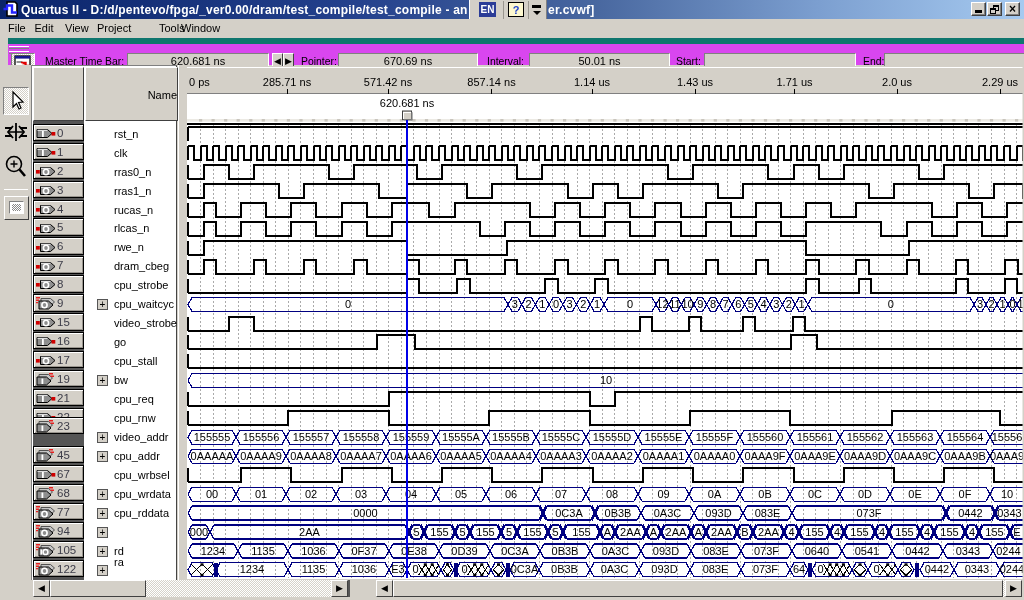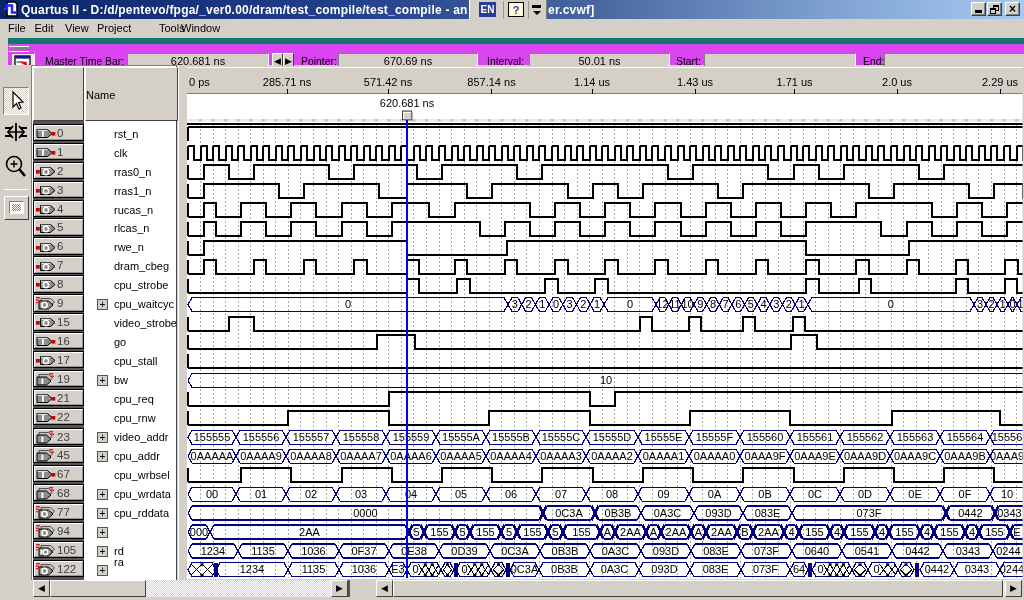--- a/index.html
+++ b/index.html
@@ -19,21 +19,21 @@
 #menu span{position:absolute;top:3px}
 
 #tbar{position:absolute;left:8px;top:38px;width:1024px;height:27px;background:#d946ef;border-top:6px solid #0f766e;font-size:11px}
 .field{position:absolute;top:9px;height:17px;background:#d4d0c8;border:1px solid #808080;border-bottom-color:#fff;border-right-color:#fff;text-align:center;line-height:15px}
 .tlabel{position:absolute;top:12px;font-size:10.4px}
 
 #lstrip{position:absolute;left:0;top:65px;width:31px;height:535px;background:#d4d0c8}
 
 #panel{position:absolute;left:31px;top:65px;width:146px;height:515px;background:#fff;border-left:1px solid #808080;border-top:1px solid #808080;border-right:1px solid #444}
 #phead1{position:absolute;left:33px;top:67px;width:51px;height:54px;background:#d4d0c8;border:1px solid #404040;border-top-color:#fff;border-left-color:#fff}
-#phead2{position:absolute;left:85px;top:67px;width:93px;height:54px;background:#d4d0c8;border:1px solid #404040;border-top-color:#fff;border-left-color:#fff;text-align:left;line-height:54px;font-size:11px}
+#phead2{position:absolute;left:85px;top:67px;width:93px;height:54px;background:#d4d0c8;border:1px solid #404040;border-top-color:#fff;border-left-color:#fff;text-align:right;line-height:54px;font-size:11px}
 #idcol{position:absolute;left:33px;top:121px;width:51px;height:459px;background:#555}
 .idbtn{position:absolute;left:33px;width:51px;height:17.4px;background:#d4d0c8;border:1px solid #000;box-shadow:inset 1px 1px 0 #fff,inset -1px -1px 0 #99958e;font-size:11px;color:#333;white-space:nowrap}
 .idbtn svg{position:absolute;left:2px;top:2.2px}
 .idnum{position:absolute;left:23px;top:2px;font-size:11.5px;color:#3c3c48}
 .plusbox{position:absolute;left:97px;width:11px;height:11px;background:#d4d0c8;border:1px solid #555;font-size:10px;line-height:9px;text-align:center;color:#000}
 .signame{position:absolute;left:114px;font-size:11px;color:#000;white-space:nowrap}
 
 #split{position:absolute;left:178px;top:65px;width:9px;height:515px;background:#d4d0c8;border-left:1px solid #fff}
 
 .sb{position:absolute;top:580px;height:17px;background:repeating-conic-gradient(#fff 0% 25%,#d6d2ca 0% 50%);background-size:2px 2px}
@@ -849,21 +849,21 @@
     <div class="idbtn" style="top:407.9px">
       <svg width="20" height="13" viewBox="0 0 20 13">
         <path d="M1,2.5 h10.5 l4.5,4 -4.5,4 h-10.5 z" fill="#8e8e8e" stroke="#000" stroke-width="1"></path>
         <path d="M1.5,3.3 h9.8" stroke="#e8e8e8" stroke-width="1.2"></path>
         <rect x="6" y="4" width="1.8" height="6" fill="#fff"></rect>
         <rect x="15.5" y="5" width="3.8" height="3.6" fill="#d00000"></rect>
       </svg>
       <span class="idnum">22</span>
     </div>
     <div class="signame" style="top:411.9px">cpu_rnw</div>
-    <div class="idbtn" style="top:428px">
+    <div class="idbtn" style="top:417px">
       <svg width="20" height="13" viewBox="0 0 20 13">
         <path d="M3,1.5 h9.5 l4,3.5 -4,3.5 h-9.5 z" fill="#c6c6c6" stroke="#444" stroke-width="0.9"></path>
         <path d="M1,4 h9.5 l4.5,4 -4.5,4 h-9.5 z" fill="#8e8e8e" stroke="#000" stroke-width="1"></path>
         <path d="M13,0.8 l4,0 m-2.5,2.4 l3.5,0" stroke="#e82020" stroke-width="1.5"></path>
         <rect x="5.5" y="5.5" width="1.8" height="5.5" fill="#fff"></rect>
       </svg>
       <span class="idnum">23</span>
     </div>
     <div class="plusbox" style="top:432.1px">+</div>
     <div class="signame" style="top:430.9px">video_addr</div>

